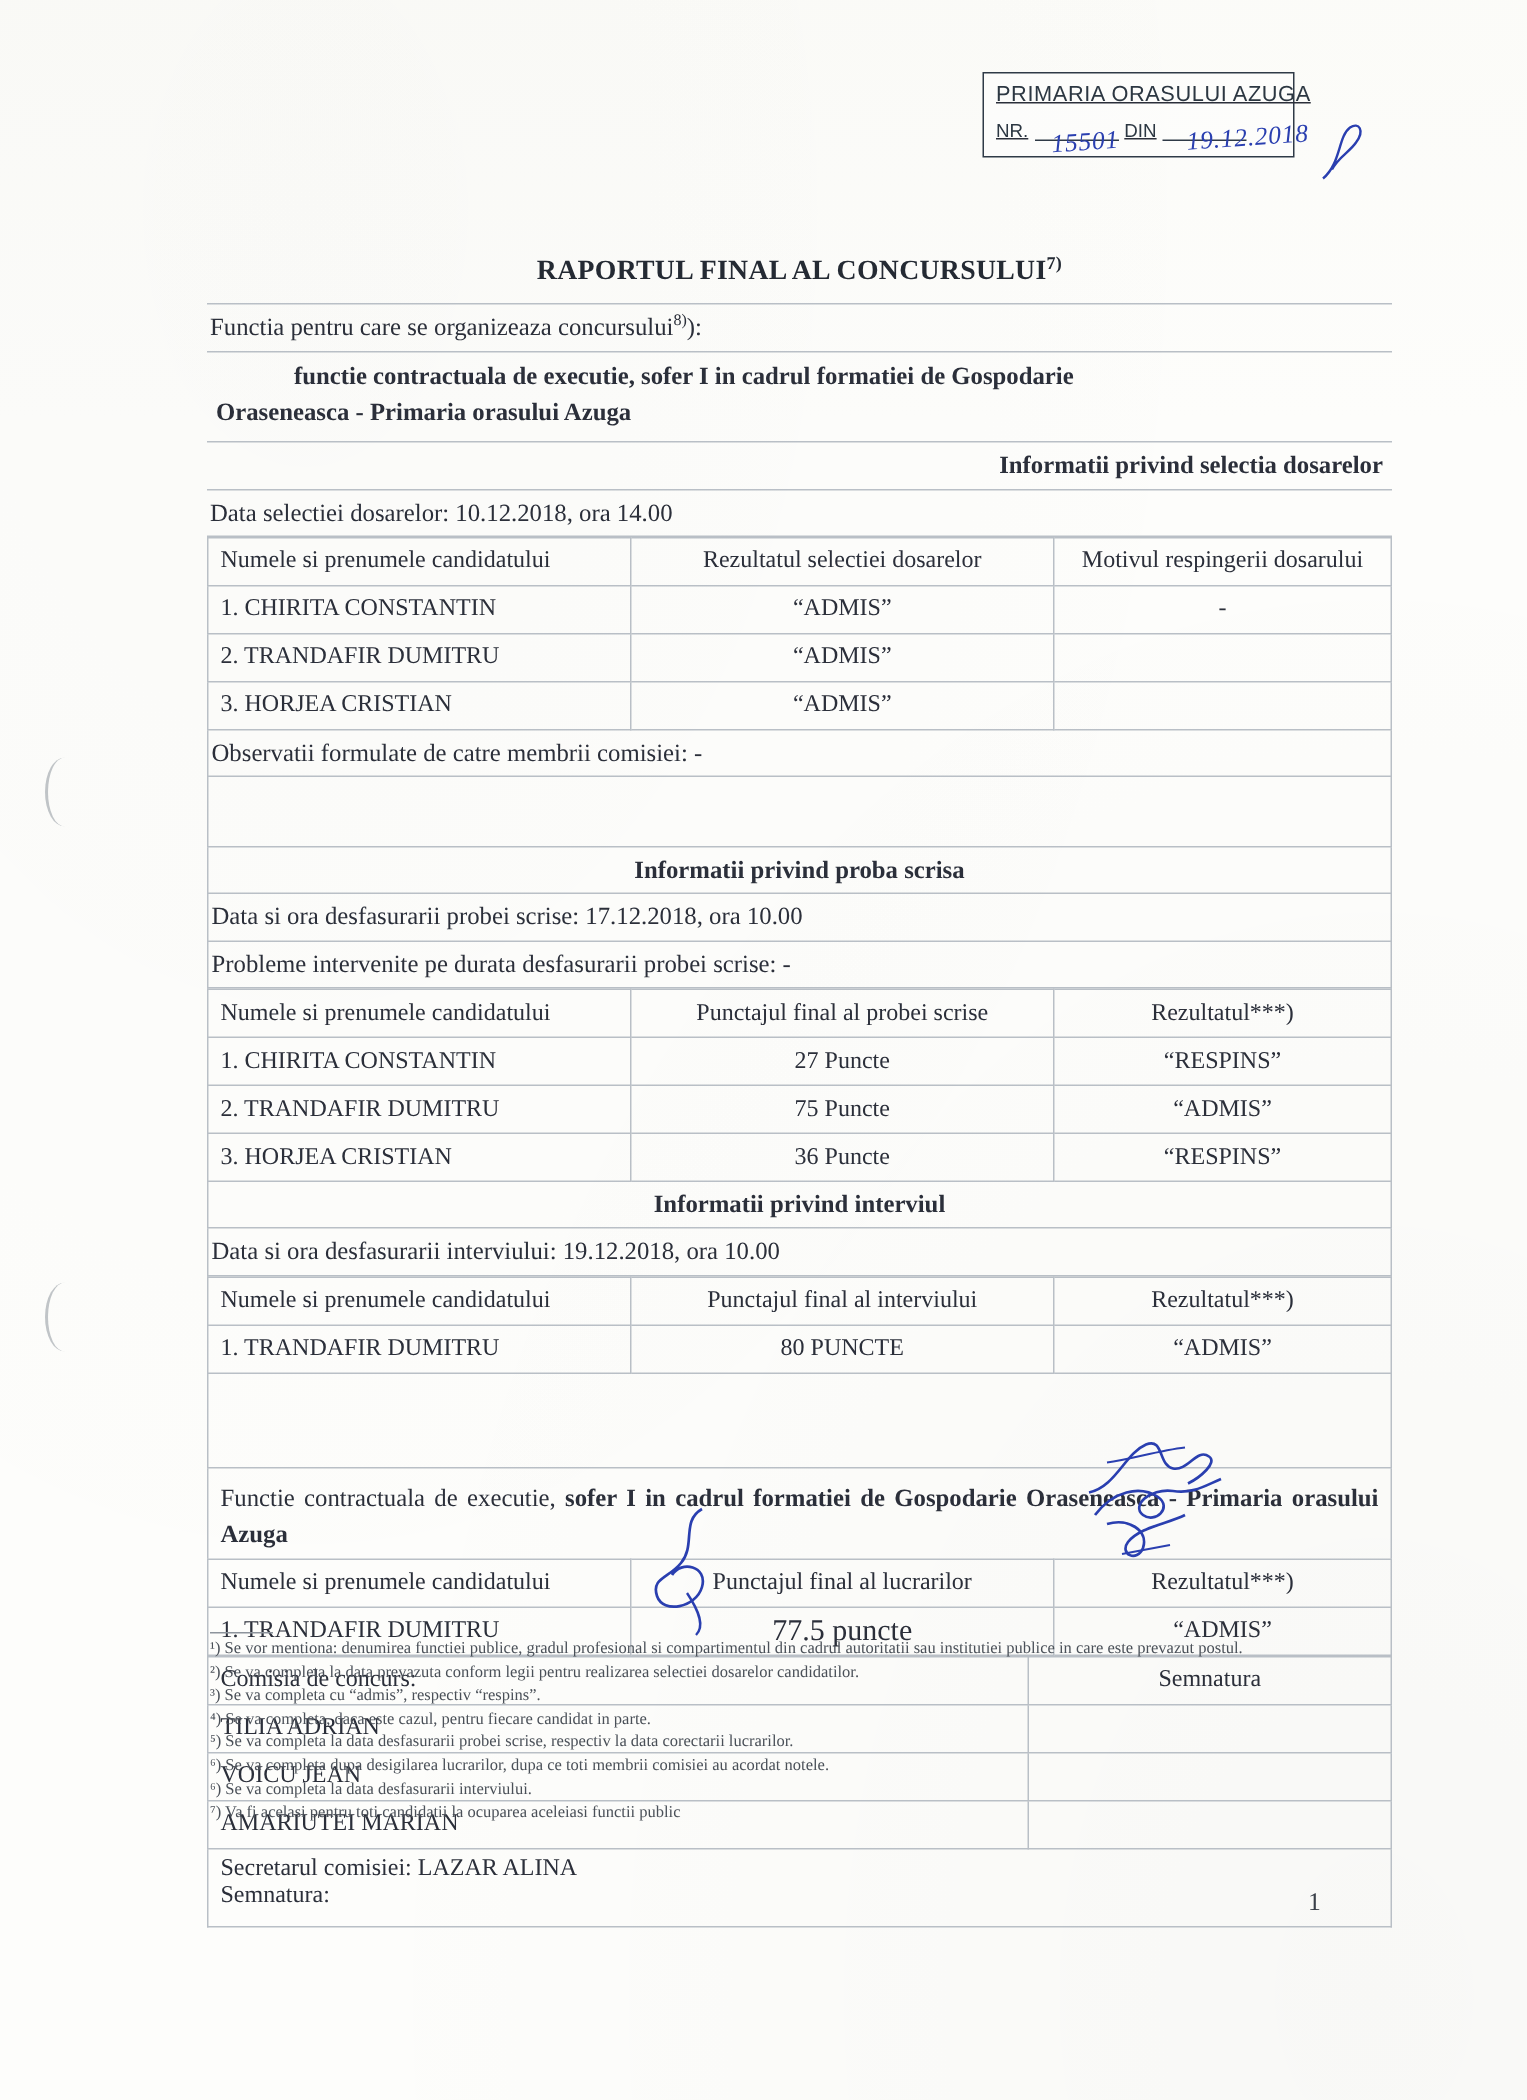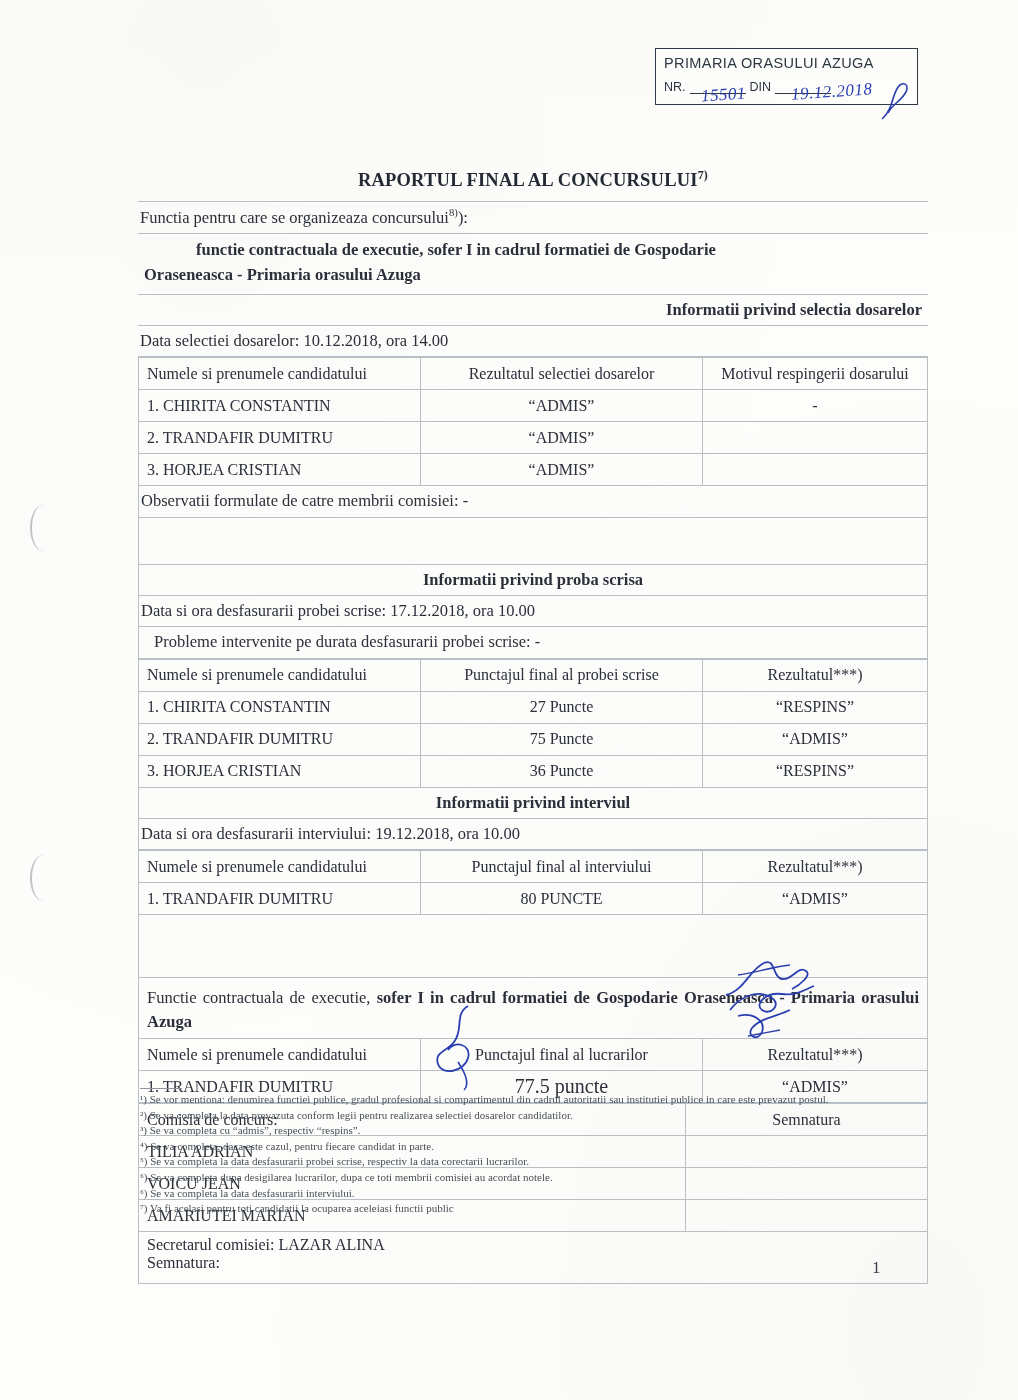--- a/index.html
+++ b/index.html
@@ -29,25 +29,26 @@
       radial-gradient(ellipse at 90% 95%, rgba(0,0,0,0.02), rgba(0,0,0,0) 55%),
       linear-gradient(180deg, rgba(250,250,246,0.6), rgba(255,255,255,0) 20%);
     pointer-events: none;
   }
 
   
   .stamp {
     position: absolute;
     left: 655px;
     top: 48px;
-    width: 263px;
+    width: 208px;
     border: 1.6px solid #2f3a47;
     padding: 6px 8px 10px 8px;
     box-sizing: border-box;
     background: rgba(255,255,255,0.4);
+    text-decoration: underline;
   }
   .stamp-title {
     font-family: "Liberation Sans", sans-serif;
     font-size: 14.5px;
     letter-spacing: 0.4px;
     color: #2c3742;
     white-space: nowrap;
   }
   .stamp-row {
     margin-top: 8px;
@@ -291,21 +292,21 @@
     </tbody>
       </table>
 
     <div class="band" style="border-top:none; border-left:1px solid #b9bfc6; border-right:1px solid #b9bfc6; border-bottom:1px solid #b9bfc6; padding-left:2px;">Observatii formulate de catre membrii comisiei: -</div>
 
     <div class="spacer-band"></div>
 
     <div class="sec-title">Informatii privind proba scrisa</div>
 
     <div class="band" style="border-top:none; border-left:1px solid #b9bfc6; border-right:1px solid #b9bfc6; border-bottom:1px solid #b9bfc6; padding-left:2px;">Data si ora desfasurarii probei scrise: 17.12.2018, ora 10.00</div>
-    <div class="band" style="border-top:none; border-left:1px solid #b9bfc6; border-right:1px solid #b9bfc6; border-bottom:1px solid #b9bfc6; padding-left:15px;">Probleme intervenite pe durata desfasurarii probei scrise: -</div>
+    <div class="band" style="border-top:none; border-left:1px solid #b9bfc6; border-right:1px solid #b9bfc6; border-bottom:1px solid #b9bfc6; padding-left:2px;">Probleme intervenite pe durata desfasurarii probei scrise: -</div>
 
     <table class="grid">
       <tbody>
           <tr>
         <th class="col-name">Numele si prenumele candidatului</th>
         <th class="col-mid">Punctajul final al probei scrise</th>
         <th class="col-res">Rezultatul***)</th>
       </tr>
       <tr>
         <td class="col-name">1. CHIRITA CONSTANTIN</td>

